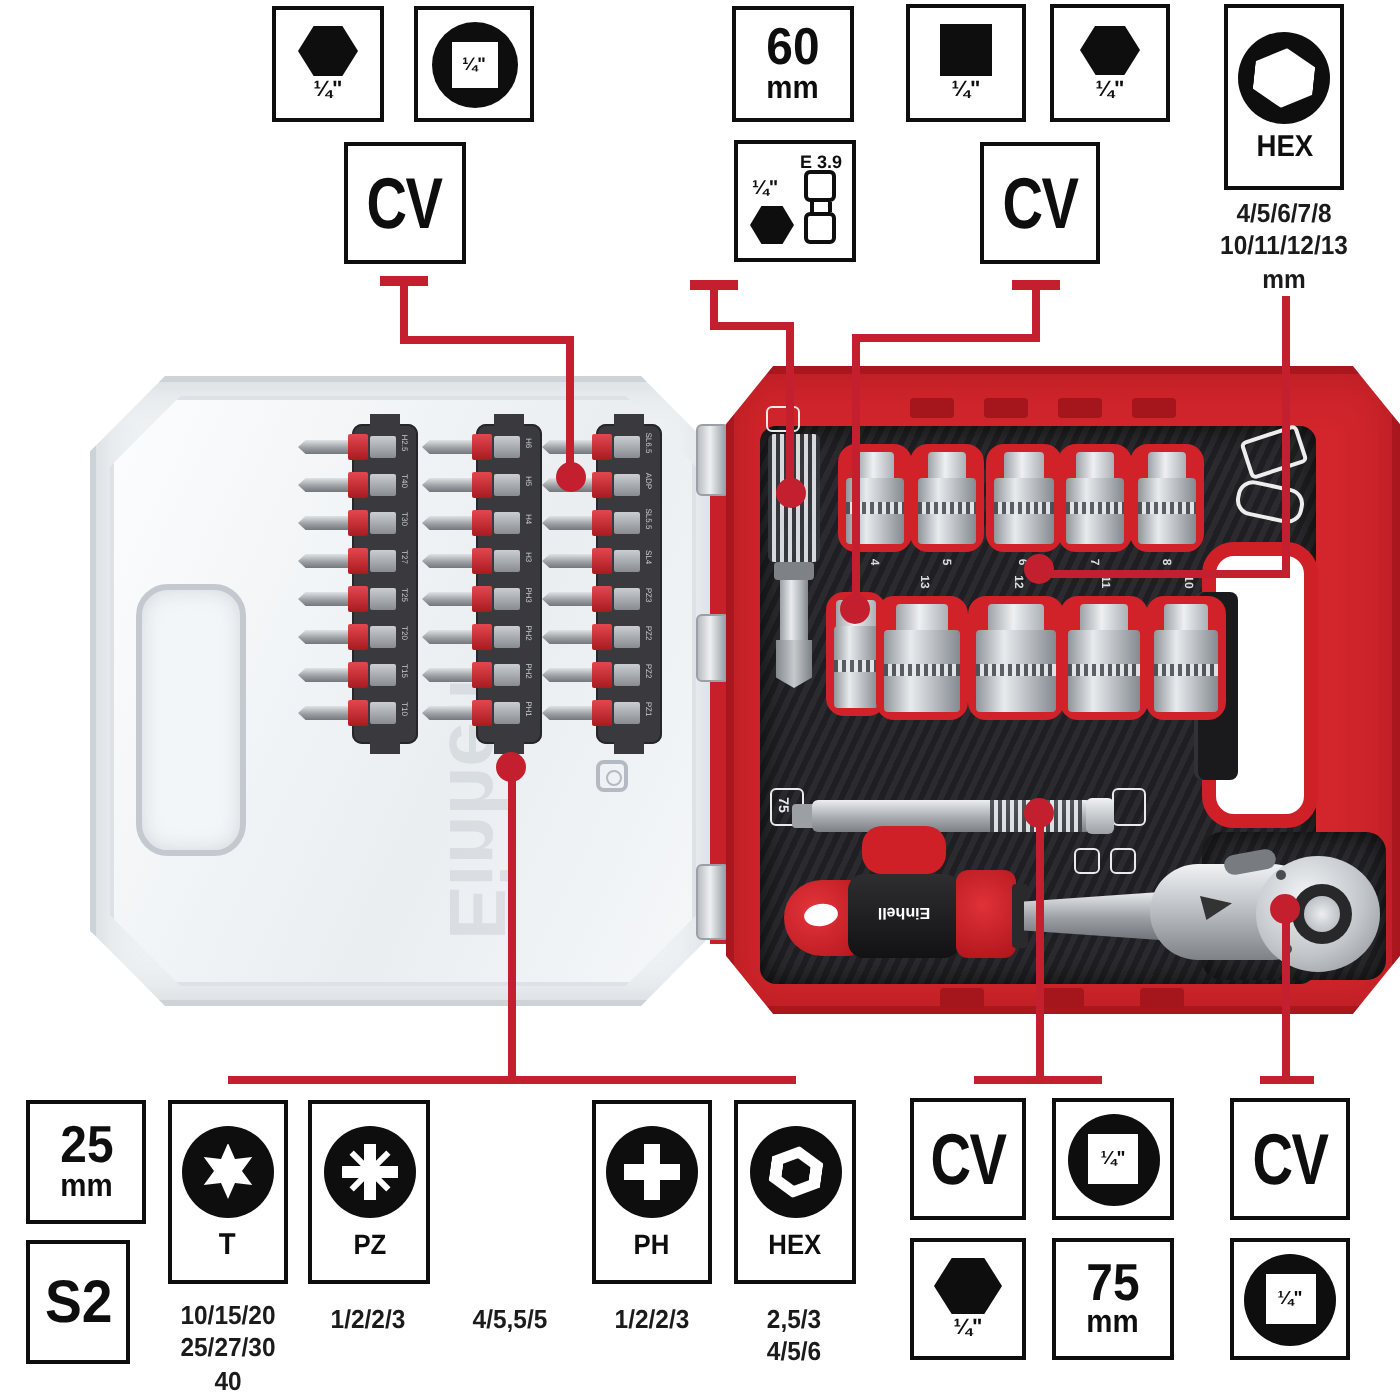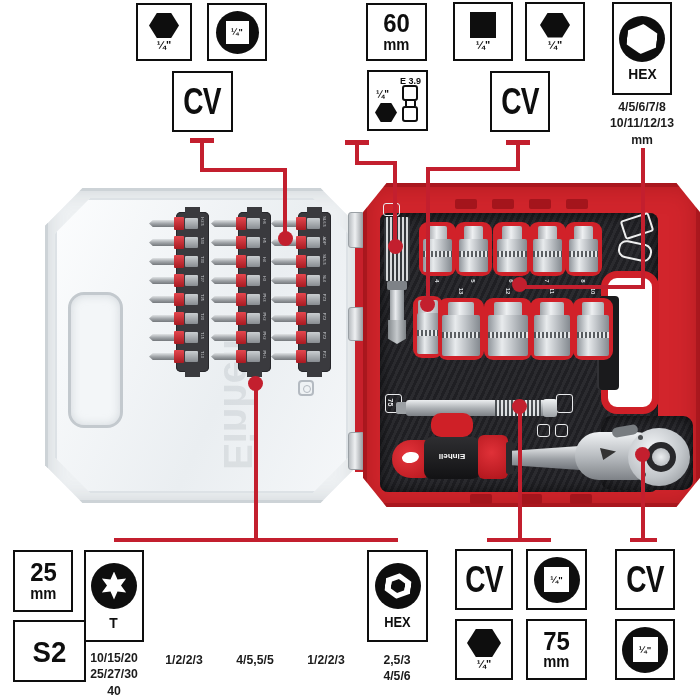--- a/index.html
+++ b/index.html
@@ -488,40 +488,56 @@
     </div>
   </div>
   <div class="badge" style="left:490px;top:71px;width:60px;height:61px;">
     <div class="cvtxt">CV</div>
   </div>
 
   <div class="badge" style="left:13px;top:550px;width:60px;height:62px;">
     <div class="bignum">25</div>
     <div class="unit">mm</div>
   </div>
-  <div class="badge" style="left:13px;top:620px;width:73px;height:62px;">
+  <div class="badge" style="left:13px;top:620px;width:52px;height:62px;">
     <div class="bignum" style="font-size:30px;">S2</div>
   </div>
 
   <div class="badge" style="left:84px;top:550px;width:60px;height:92px;gap:6px;">
     <div class="ci">
       <i style="inset:9px;background:#fff;clip-path:polygon(50% 0,62.5% 28.4%,93.3% 25%,75% 50%,93.3% 75%,62.5% 71.6%,50% 100%,37.5% 71.6%,6.7% 75%,25% 50%,6.7% 25%,37.5% 28.4%);"></i>
     </div>
     <div class="bicolbl" style="font-size:15px;">T</div>
   </div>
   <div class="sizes" style="left:74px;top:650px;width:80px;">
     <div>10/15/20</div>
     <div>25/27/30</div>
     <div>40</div>
   </div>
 
+  <div class="badge" style="left:154px;top:550px;width:61px;height:92px;gap:6px;">
+    <div class="ci">
+      <i style="left:9px;top:20px;width:28px;height:6px;background:#fff;"></i>
+      <i style="left:20px;top:9px;width:6px;height:28px;background:#fff;"></i>
+      <i style="left:10px;top:21px;width:26px;height:3px;background:#fff;transform:rotate(45deg);"></i>
+      <i style="left:10px;top:21px;width:26px;height:3px;background:#fff;transform:rotate(-45deg);"></i>
+    </div>
+    <div class="bicolbl">PZ</div>
+  </div>
   <div class="sizes" style="left:144px;top:652px;width:80px;">1/2/2/3</div>
 
   <div class="sizes" style="left:215px;top:652px;width:80px;">4/5,5/5</div>
 
+  <div class="badge" style="left:296px;top:550px;width:60px;height:92px;gap:6px;">
+    <div class="ci">
+      <i style="left:9px;top:19px;width:28px;height:8px;background:#fff;"></i>
+      <i style="left:19px;top:9px;width:8px;height:28px;background:#fff;"></i>
+    </div>
+    <div class="bicolbl">PH</div>
+  </div>
   <div class="sizes" style="left:286px;top:652px;width:80px;">1/2/2/3</div>
 
   <div class="badge" style="left:367px;top:550px;width:61px;height:92px;gap:6px;">
     <div class="ci">
       <i style="inset:10px;background:#fff;clip-path:polygon(50% 0,100% 27%,100% 73%,50% 100%,0 73%,0 27%);transform:rotate(8deg);"></i>
       <i style="inset:16px;background:#0e0e0e;clip-path:polygon(50% 0,100% 27%,100% 73%,50% 100%,0 73%,0 27%);transform:rotate(8deg);"></i>
     </div>
     <div class="bicolbl">HEX</div>
   </div>
   <div class="sizes" style="left:357px;top:652px;width:80px;">

